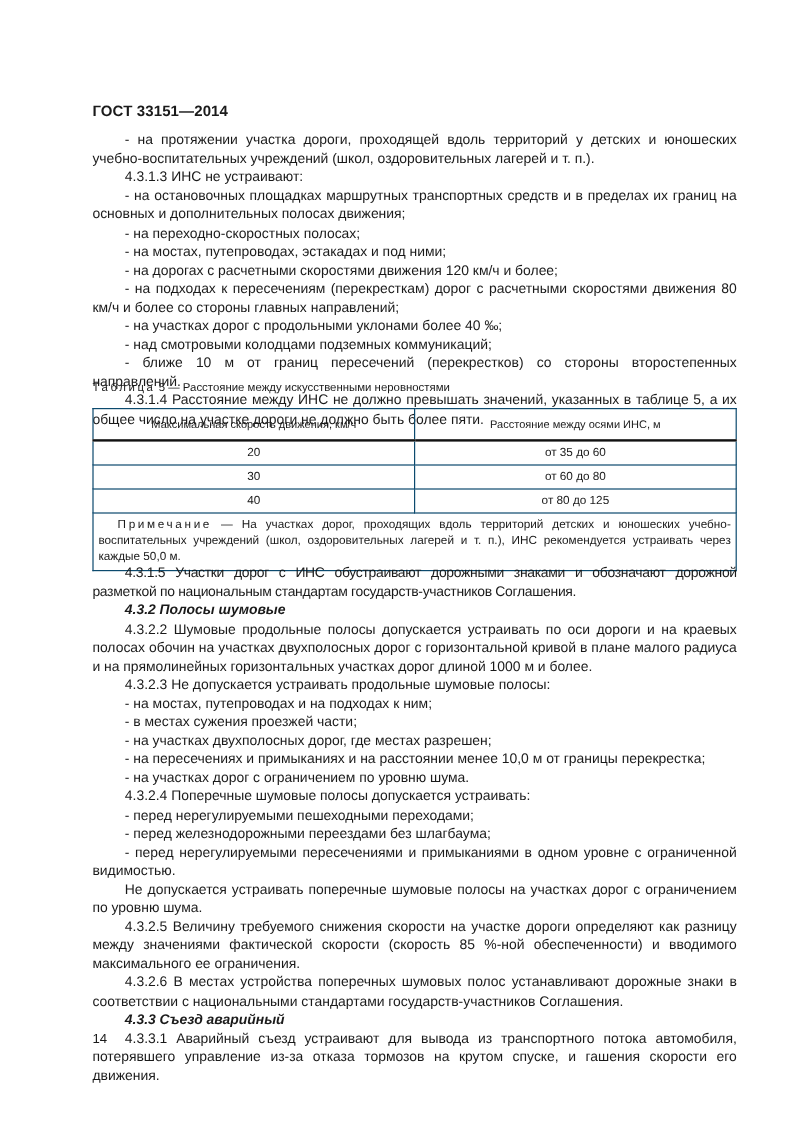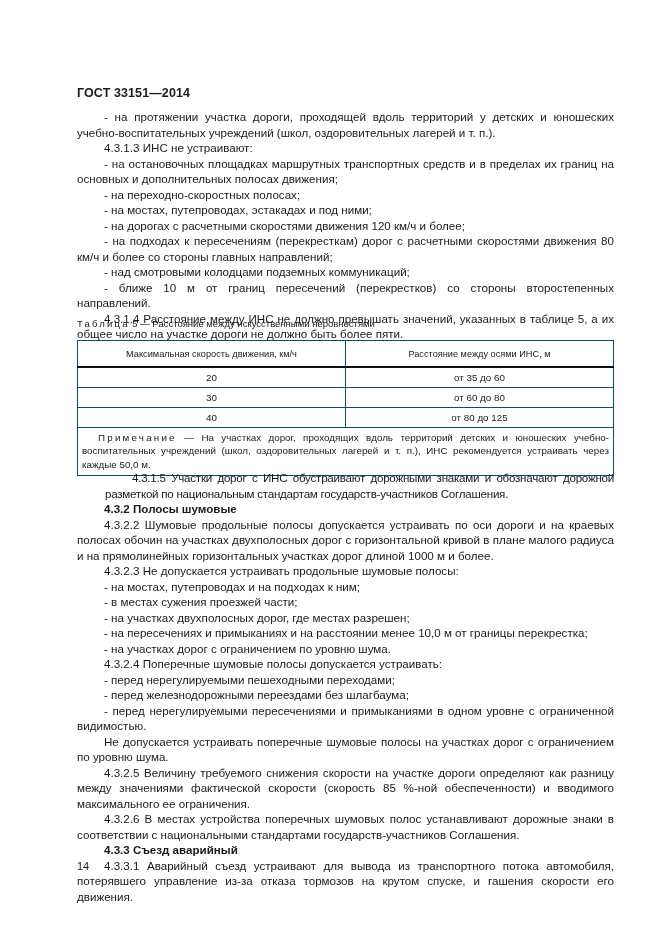--- a/index.html
+++ b/index.html
@@ -2,22 +2,22 @@
 <html><head>
 <meta charset="utf-8">
 <style>
   html, body { margin: 0; padding: 0; background: #ffffff; }
   body { width: 661px; height: 936px; position: relative; overflow: hidden;
          font-family: "Liberation Sans", sans-serif; color: #1a1a1a; }
   .page { position: absolute; left: 0; top: 14px; width: 614px; height: 936px; padding-left: 19px; }
   .running-head { position: absolute; left: 77px; top: 72px; font-size: 12.5px; font-weight: bold; letter-spacing: 0.1px; }
   .body-text { position: absolute; left: 77px; top: 95px; width: 537px; font-size: 11.6px; line-height: 15.5px; }
   .p { margin: 0; text-align: justify; text-indent: 27px; }
-  .p.bold { font-weight: bold; }
-  .p.tight { letter-spacing: -0.25px; margin-left: 28px; }
+  .p.bold { font-weight: bold; font-style: italic; }
+  .p.tight { letter-spacing: -0.25px; }
   .table-caption { position: absolute; left: 77px; top: 304px; font-size: 9.5px; }
   .table-caption .spaced { letter-spacing: 2.2px; }
   table.t5 { position: absolute; left: 77px; top: 326px; width: 537px; border-collapse: collapse; font-size: 9.8px; }
   table.t5 td, table.t5 th { border: 1px solid #0c4a6e; text-align: center; font-weight: normal; padding: 0; }
   table.t5 th { height: 25px; font-size: 9.2px; border-bottom: 2.5px solid #111; }
   table.t5 td { height: 19px; }
   table.t5 td.note { text-align: justify; padding: 3px 4px 4px 4px; line-height: 13.3px; font-size: 9.8px; height: auto; text-indent: 16px; margin-left: 36px; }
   .note .spaced { letter-spacing: 2.2px; }
   .s2 { position: absolute; left: 77px; top: 456px; width: 537px; font-size: 11.6px; line-height: 15.5px; }
   .page-number { position: absolute; left: 77px; top: 846px; font-size: 11px; }
@@ -30,20 +30,21 @@
   <div class="running-head">ГОСТ 33151—2014</div>
 
   <div class="body-text">
     <p class="p">- на протяжении участка дороги, проходящей вдоль территорий у детских и юношеских учебно-воспитательных учреждений (школ, оздоровительных лагерей и т. п.).</p>
     <p class="p">4.3.1.3  ИНС не устраивают:</p>
     <p class="p">- на остановочных площадках маршрутных транспортных средств и в пределах их границ на основных и дополнительных полосах движения;</p>
     <p class="p">- на переходно-скоростных полосах;</p>
     <p class="p">- на мостах, путепроводах, эстакадах и под ними;</p>
     <p class="p">- на дорогах с расчетными скоростями движения 120 км/ч и более;</p>
     <p class="p">- на подходах к пересечениям (перекресткам) дорог с расчетными скоростями движения 80 км/ч и более со стороны главных направлений;</p>
+    <p class="p">- на участках дорог с продольными уклонами более 40 ‰;</p>
     <p class="p">- над смотровыми колодцами подземных коммуникаций;</p>
     <p class="p">- ближе 10 м от границ пересечений (перекрестков) со стороны второстепенных направлений.</p>
     <p class="p">4.3.1.4  Расстояние между ИНС не должно превышать значений, указанных в таблице 5, а их общее число на участке дороги не должно быть более пяти.</p>
   </div>
 
   <div class="table-caption">
     <span class="spaced">Таблица</span>
     <span>5</span><span> — Расстояние между искусственными неровностями</span>
   </div>
 

